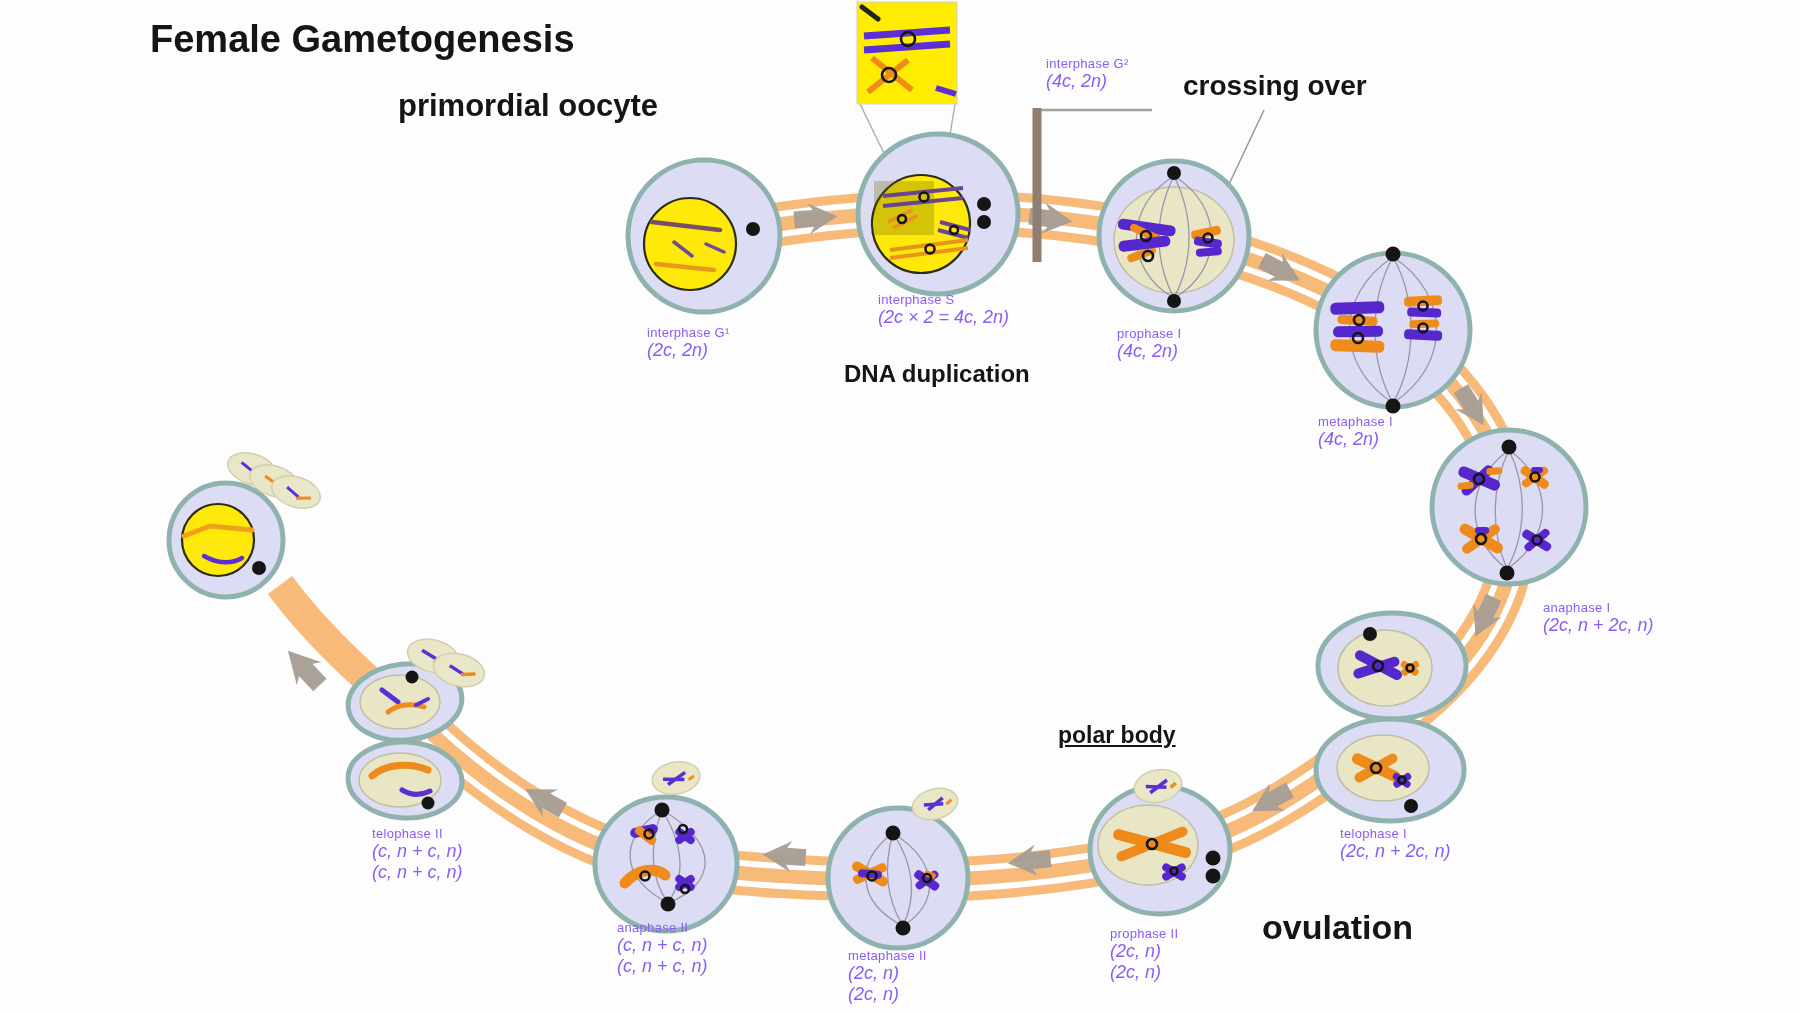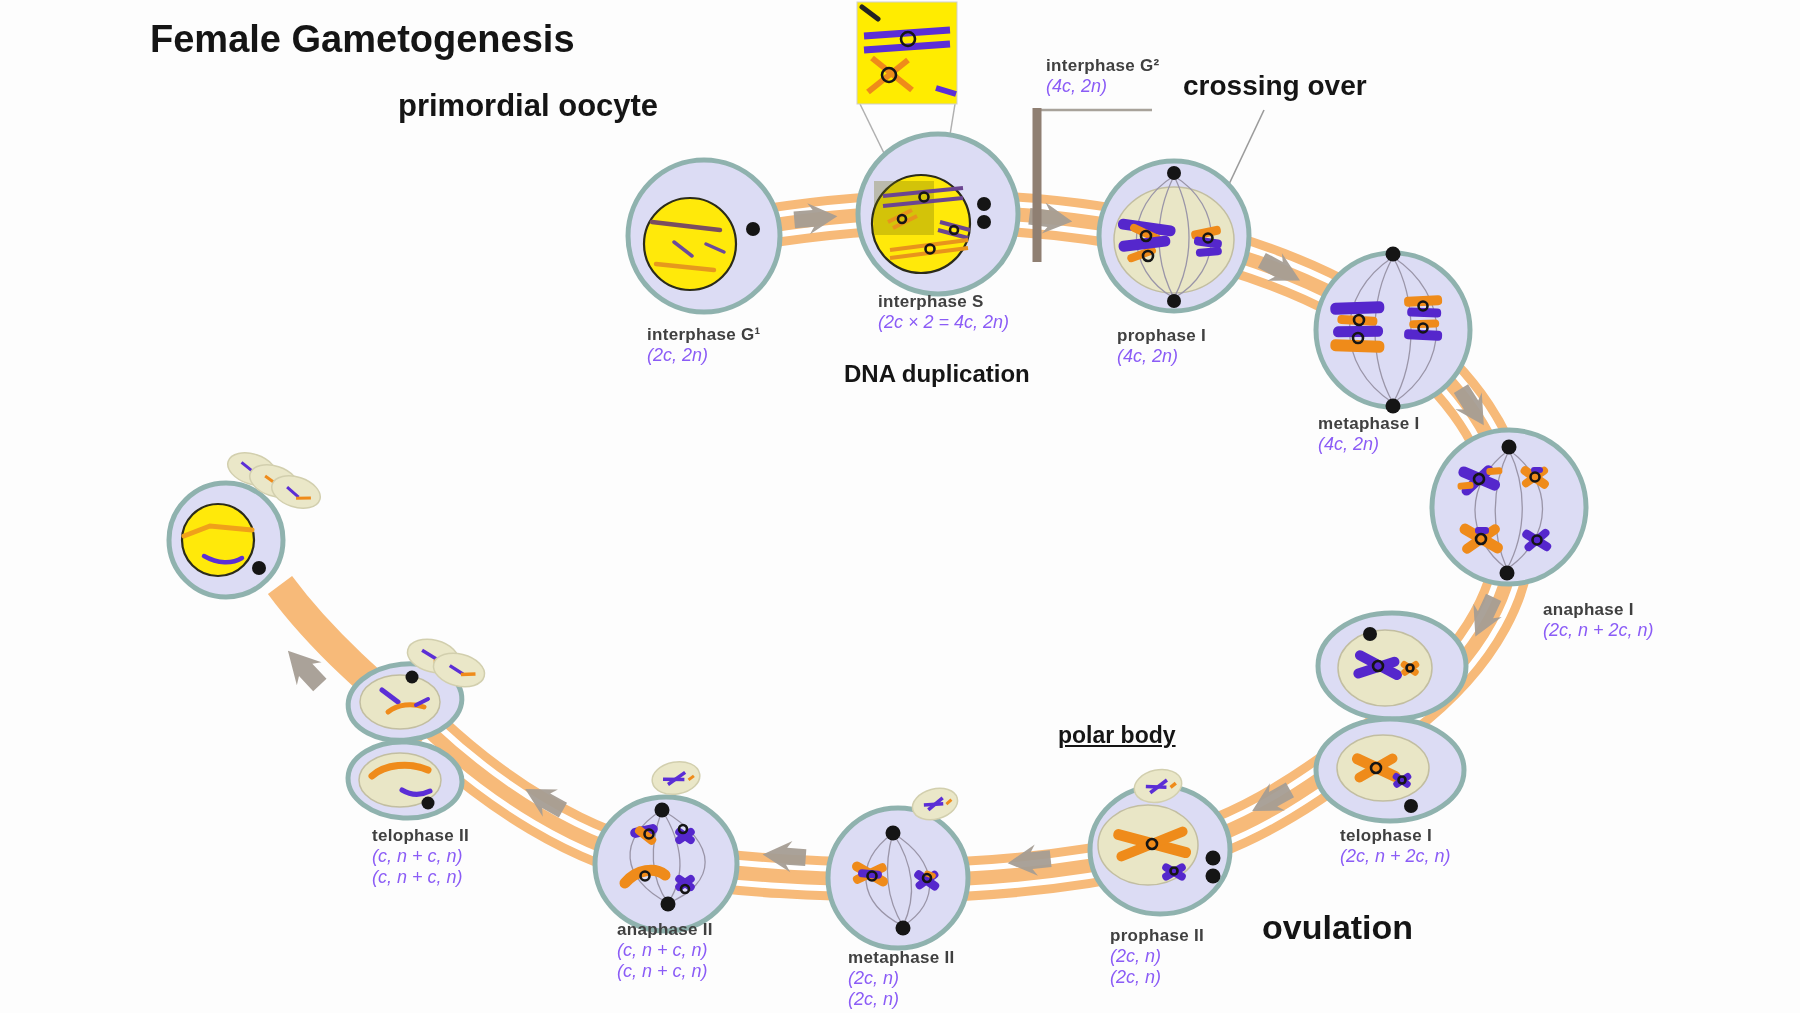--- a/index.html
+++ b/index.html
@@ -1,21 +1,21 @@
 <!DOCTYPE html>
 <html><head>
 <meta charset="utf-8">
 <style>
   html,body{margin:0;padding:0;background:#ffffff;}
   #page{position:relative;width:1800px;height:1013px;background:#fdfdfd;overflow:hidden;
         font-family:"Liberation Sans", sans-serif;}
   #diagram{position:absolute;left:0;top:0;}
   .blk{position:absolute;font-weight:bold;color:#151515;white-space:nowrap;}
   .stage{position:absolute;white-space:nowrap;line-height:1.16;}
-  .sname{font-weight:bold;font-size:17px;color:#404040;letter-spacing:.3px;}
+  .sname{font-weight:normal;font-size:13px;color:#8b5cf6;letter-spacing:.3px;}
   .sform{font-style:italic;font-size:18px;color:#8b5cf6;}
 </style>
 </head>
 <body>
 
 <div id="page">
 
 <svg id="diagram" width="1800" height="1013" viewBox="0 0 1800 1013">
   <defs>
     <path id="arr" d="M -19 -7 L -3 -7 L -7 -13 L 17 0 L -7 13 L -3 7 L -19 7 Z"></path>

